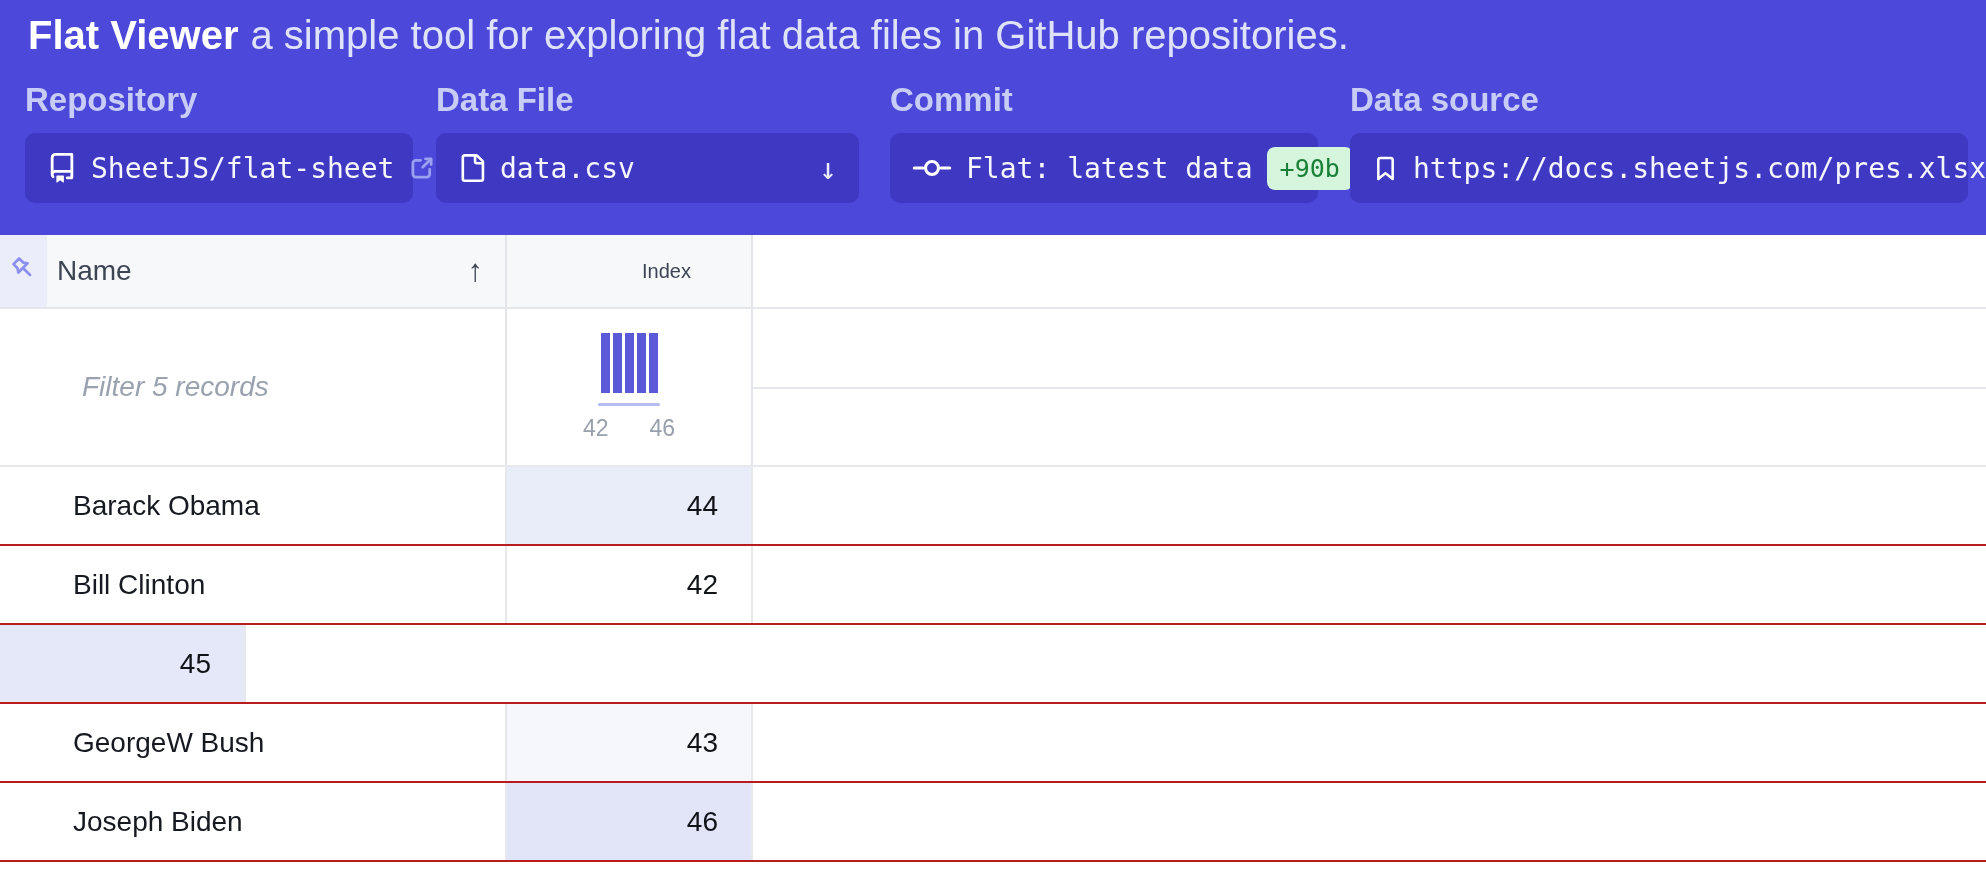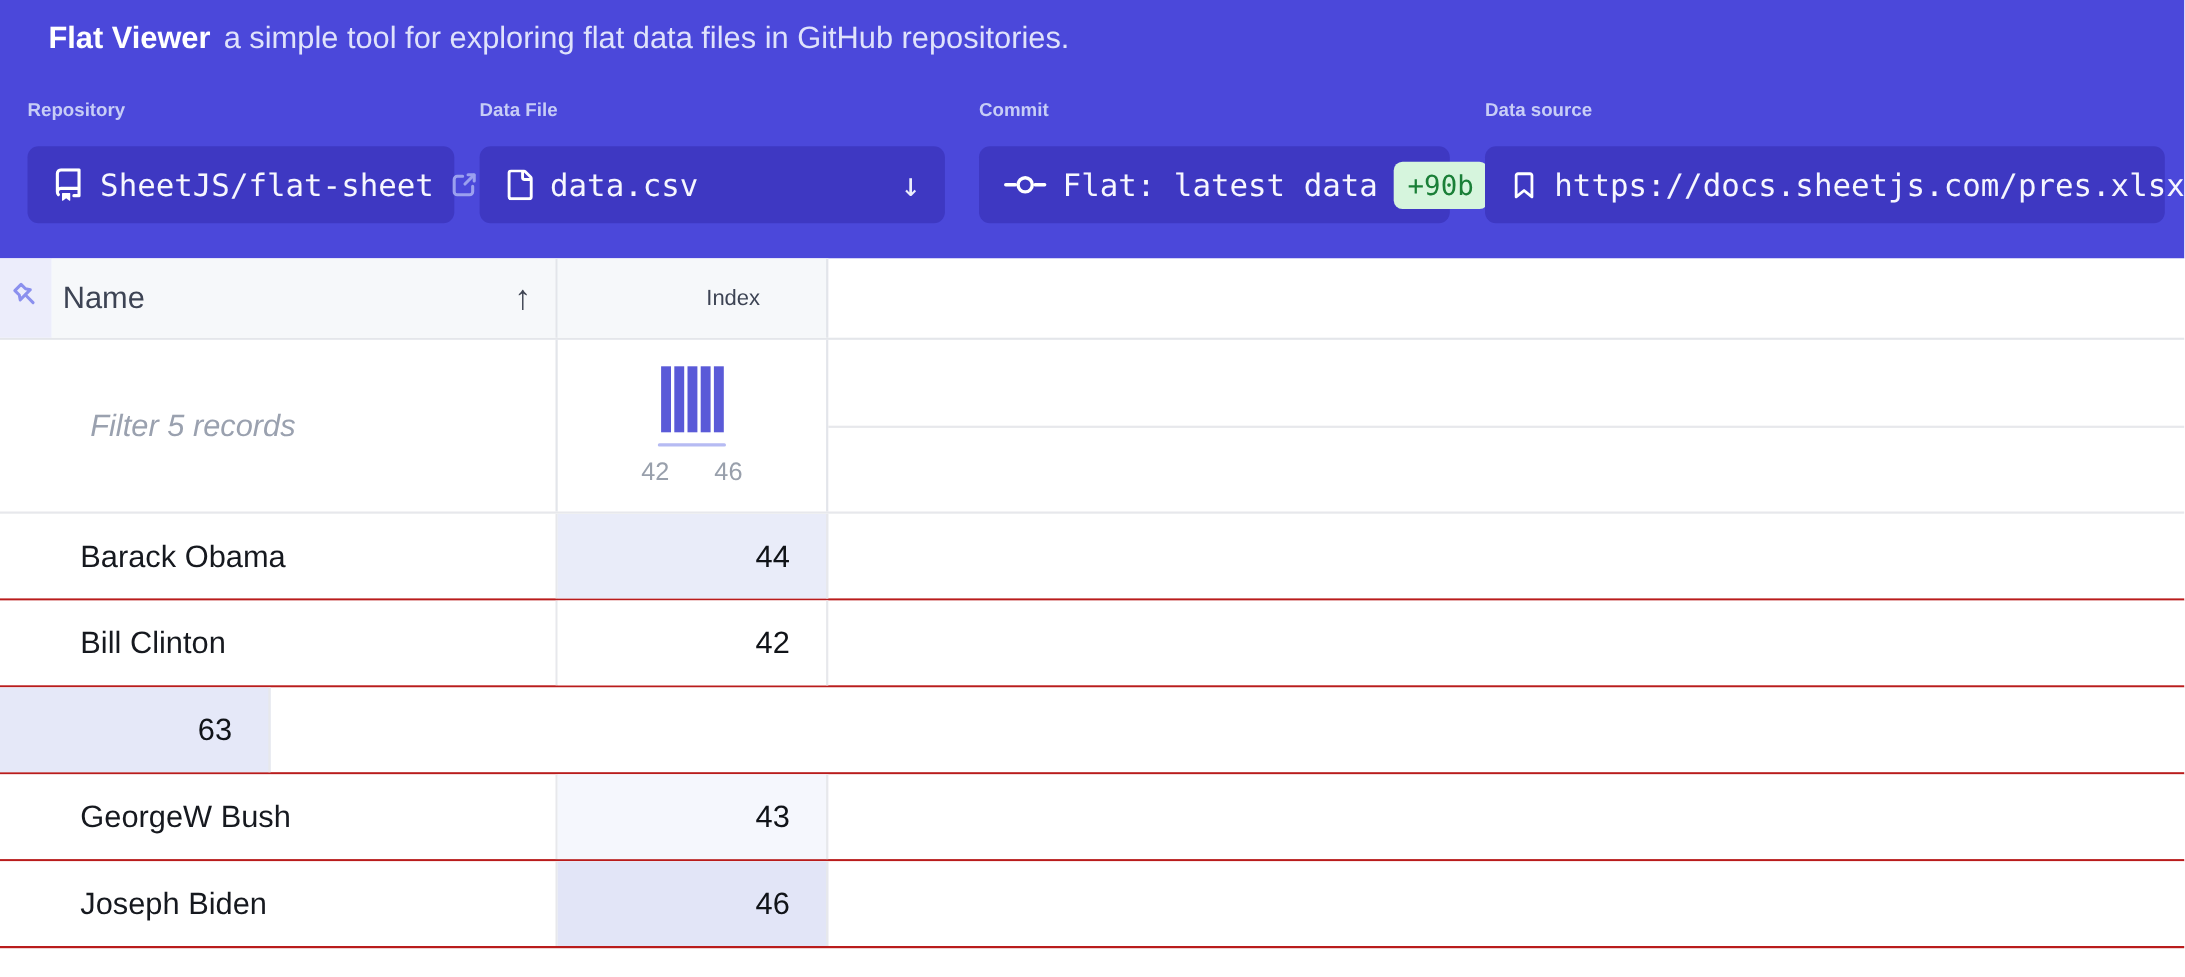--- a/index.html
+++ b/index.html
@@ -2,25 +2,25 @@
 <html><head>
 <meta charset="utf-8">
 <style>
   html,body{margin:0;padding:0;background:#ffffff;}
   .app{
     position:relative;width:1986px;height:888px;overflow:hidden;
     font-family:"Liberation Sans", sans-serif;background:#ffffff;
   }
   
   .hdr{position:absolute;left:0;top:0;width:1986px;height:235px;background:#4b48da;}
-  .titleline{position:absolute;left:28px;top:16px;font-size:28px;line-height:38px;white-space:nowrap;margin-left:16px;}
+  .titleline{position:absolute;left:28px;top:16px;font-size:40px;line-height:38px;white-space:nowrap;}
   .title{color:#ffffff;font-weight:700;}
   .subtitle{color:#dfe2fb;font-weight:400;margin-left:12px;}
   .fg{position:absolute;top:84px;}
-  .fglabel{font-size:17px;font-weight:600;color:#c7cdf6;margin-bottom:17px;line-height:32px;}
+  .fglabel{font-size:33px;font-weight:600;color:#c7cdf6;margin-bottom:17px;line-height:32px;}
   .fgbox{
     height:70px;background:#3e38c2;border-radius:10px;display:flex;align-items:center;
     padding:0 22px;gap:14px;box-sizing:border-box;cursor:pointer;
   }
   .mono{font-family:"DejaVu Sans Mono","Liberation Mono",monospace;font-size:28px;color:#f6f6fe;white-space:nowrap;}
   .boxicon{flex:0 0 auto;display:flex;align-items:center;}
   .trail{margin-left:auto;display:flex;align-items:center;}
   .dropglyph{font-family:"DejaVu Sans Mono","Liberation Mono",monospace;font-size:30px;color:#eceefc;margin-left:auto;}
   .badge{
     font-family:"DejaVu Sans Mono","Liberation Mono",monospace;font-size:25px;color:#1a7f37;
@@ -191,21 +191,21 @@
 
     <div class="trow">
       <div class="ncell">Barack Obama</div>
       <div class="icell" style="background: rgb(233, 236, 249);">44</div>
     </div>
     <div class="trow">
       <div class="ncell">Bill Clinton</div>
       <div class="icell" style="background: rgb(255, 255, 255);">42</div>
     </div>
     <div class="trow">
-      <div class="icell" style="background: rgb(229, 232, 248);">63</div>
+      <div class="icell" style="background: rgb(229, 232, 248);">45</div>
     </div>
     <div class="trow">
       <div class="ncell">GeorgeW Bush</div>
       <div class="icell" style="background: rgb(245, 247, 253);">43</div>
     </div>
     <div class="trow">
       <div class="ncell">Joseph Biden</div>
       <div class="icell" style="background: rgb(226, 229, 247);">46</div>
     </div>
 

